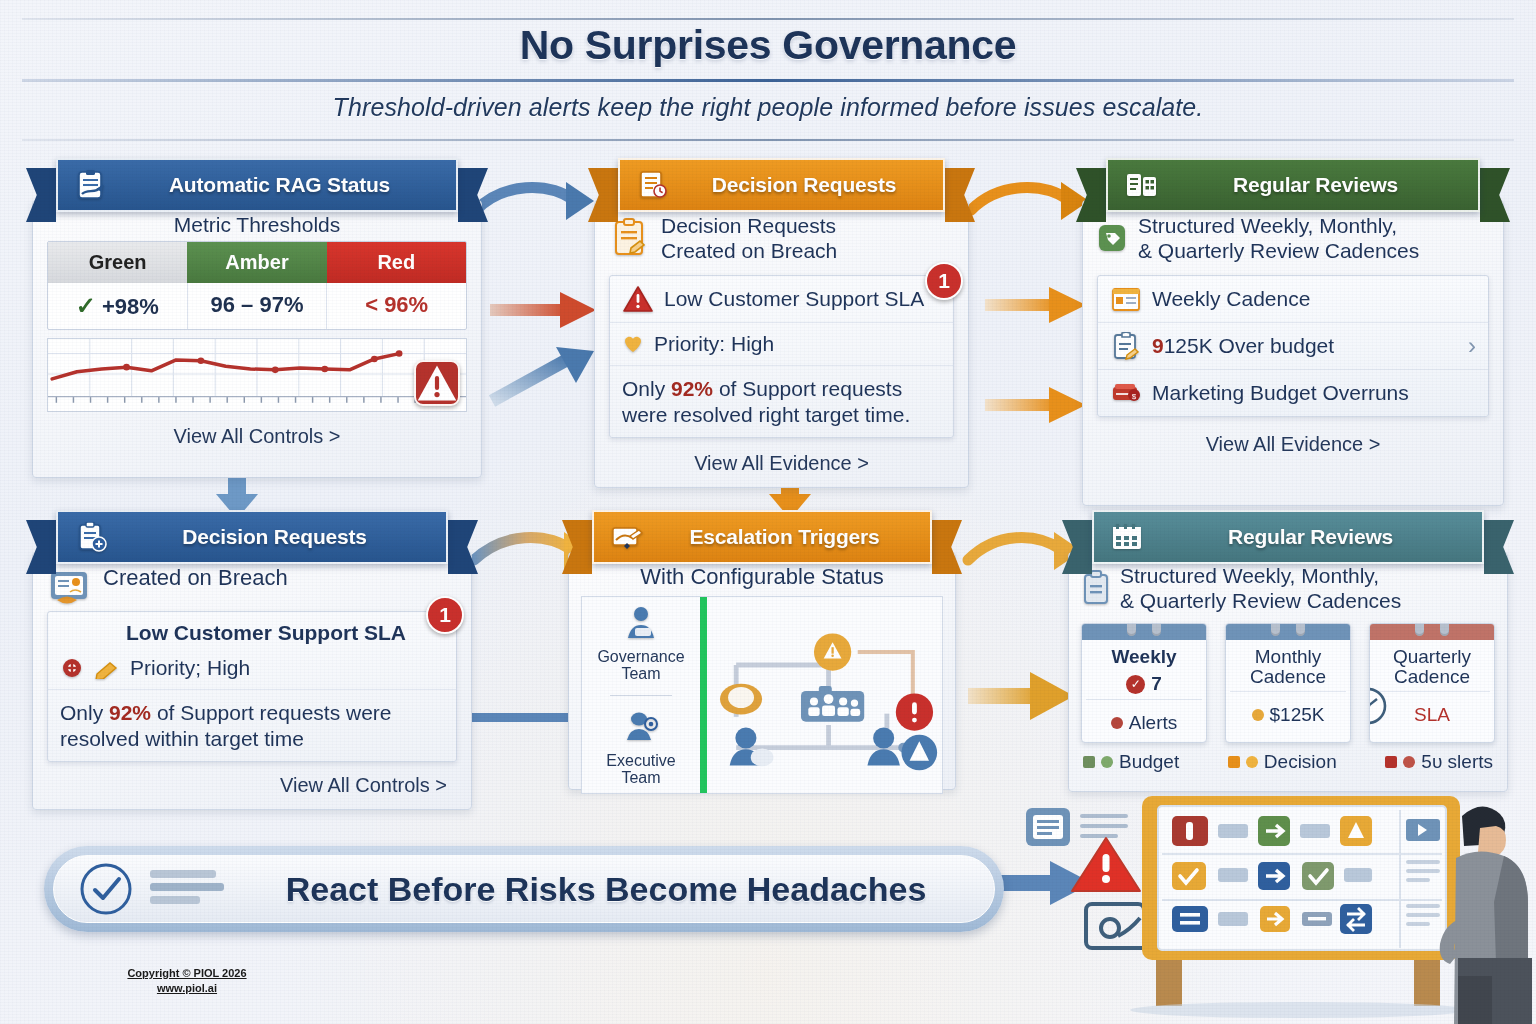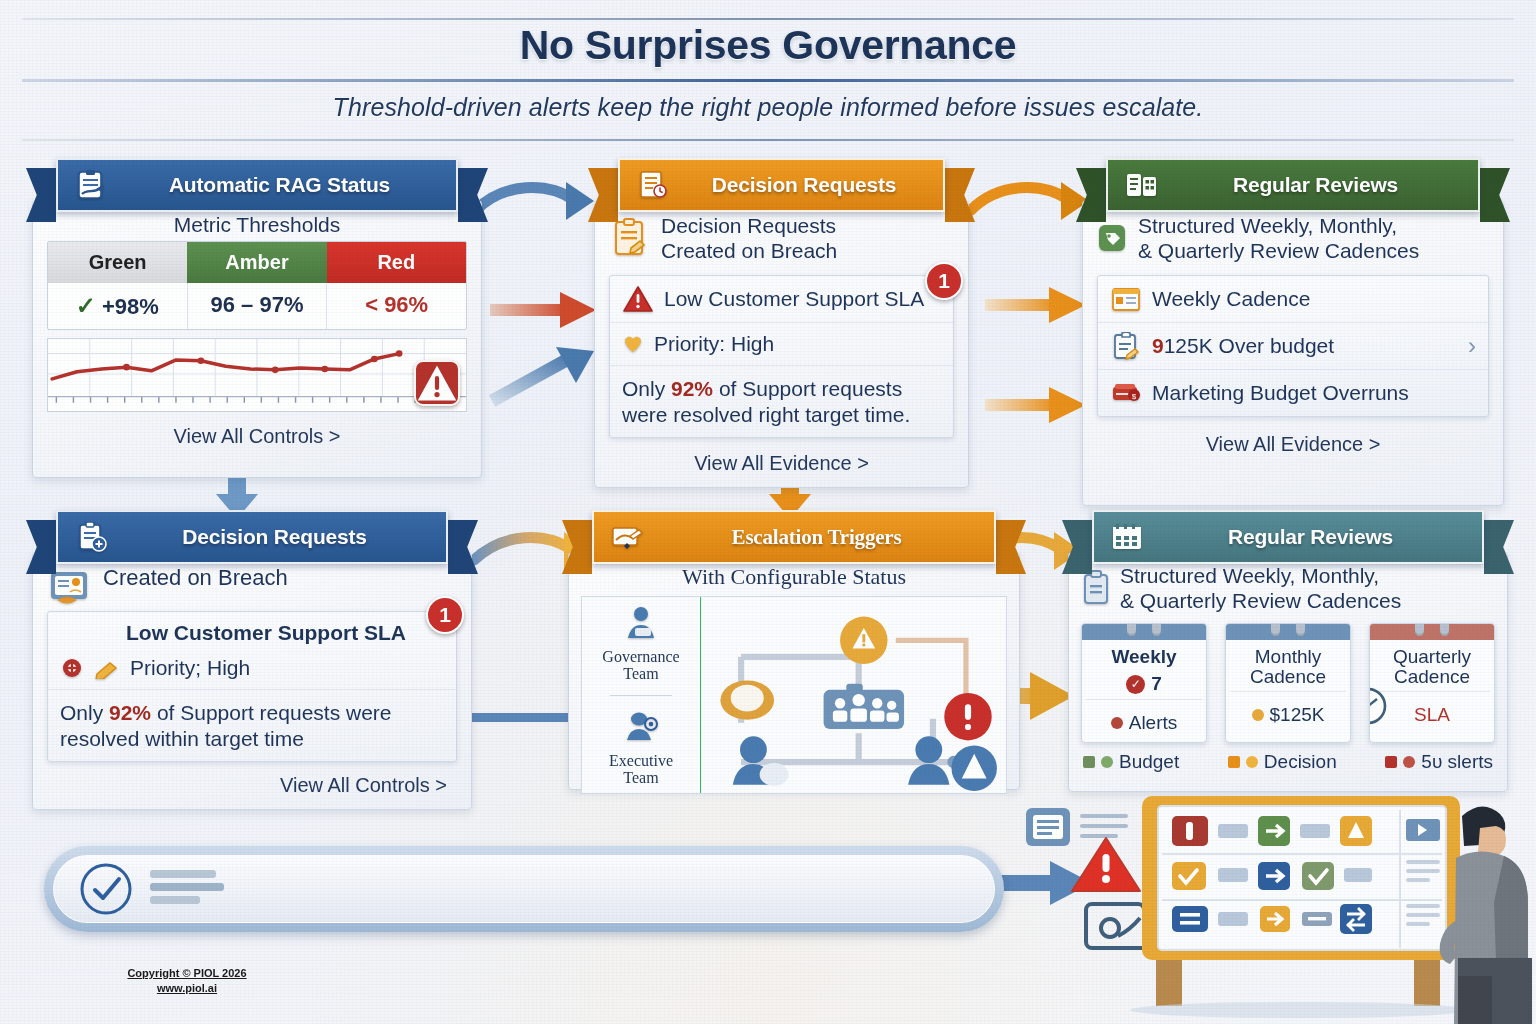--- a/index.html
+++ b/index.html
@@ -91,21 +91,21 @@
   .crow + .crow{border-top:1px solid #e2e7f0;}
   .badge1{
     position:absolute;width:34px;height:34px;border-radius:50%;background:#c9302c;color:#fff;
     font-size:21px;font-weight:bold;display:flex;align-items:center;justify-content:center;
     box-shadow:0 2px 4px rgba(0,0,0,.3);border:2px solid #fff;
   }
   .hl-red{color:#a32b22;font-weight:bold;}
 
   
   .esc-wrap{display:flex;margin:6px 12px 0;border:1px solid #d3dbe8;background:#fbfcfe;height:196px;}
-  .esc-left{width:118px;flex:none;border-right:1px solid #22c55e;display:flex;flex-direction:column;align-items:center;justify-content:center;gap:4px;}
+  .esc-left{width:118px;flex:none;border-right:7px solid #22c55e;display:flex;flex-direction:column;align-items:center;justify-content:center;gap:4px;}
   .esc-left .lbl{font-size:16px;text-align:center;color:#25395c;line-height:1.08;}
   .esc-sep{width:62px;height:1px;background:#cfd7e4;margin:8px 0;}
   .esc-right{flex:1;position:relative;}
   .esc-right svg{width:100%;height:100%;display:block;}
 
   
   .cads{display:flex;gap:18px;margin:10px 12px 0;}
   .cad{flex:1;border-radius:4px;overflow:hidden;box-shadow:0 2px 5px rgba(40,60,95,.16);background:#fcfdff;border:1px solid #cfd8e6;position:relative;}
   .cad .top{height:16px;}
   .cad .rings{position:absolute;top:-5px;left:0;right:0;display:flex;justify-content:center;gap:16px;}
@@ -545,21 +545,21 @@
         </div>
         <div class="crow" style="display:block;line-height:1.24;padding-top:10px;">
           <span>Only </span><span class="hl-red">92%</span><span> of Support requests were</span>
           <div>resolved within target time</div>
         </div>
       </div>
       <div class="muted-link" style="margin-top:12px;text-align:right;padding-right:24px;">View All Controls &gt;</div>
     </div>
   </div>
 
-  <div class="panel" style="left:568px;top:510px;width:452px;height:280px;font-family:Liberation Serif, serif;">
+  <div class="panel" style="left:568px;top:510px;width:388px;height:280px;">
     <div class="tail l" style="background:#c9760f;"></div>
     <div class="tail r" style="background:#c9760f;"></div>
     <div class="ribbon" style="background:linear-gradient(180deg,#ef9b22,#dd8312);">
       <span class="ico">
         <svg viewBox="0 0 34 30">
             <rect x="3" y="6" width="24" height="17" rx="2" fill="#fff" stroke="#c9760f" stroke-width="1.4"></rect>
             <path d="M6 18 q8 -8 16 -2" stroke="#c9760f" stroke-width="2" fill="none"></path>
             <path d="M20 14 l9 -6 3 3 -9 6 Z" fill="#fff" stroke="#c9760f" stroke-width="1.4"></path>
             <path d="M14 24 l3 -3 3 3 -3 3 Z" fill="#1f3459"></path>
           </svg>
@@ -772,20 +772,21 @@
             <path d="M17 29 l8 8 16 -19" stroke="#2f5f9e" stroke-width="4" fill="none" stroke-linecap="round" stroke-linejoin="round"></path>
           </svg>
       </span>
       <span style="width:80px;flex:none;">
         <svg viewBox="0 0 80 46">
             <rect x="2" y="6" width="66" height="8" rx="3" fill="#b9c6d6"></rect>
             <rect x="2" y="19" width="74" height="8" rx="3" fill="#9fb3c9"></rect>
             <rect x="2" y="32" width="50" height="8" rx="3" fill="#b9c6d6"></rect>
           </svg>
       </span>
+      <span class="ctatext">React Before Risks Become Headaches</span>
     </div>
   </div>
 
   <div style="position:absolute;left:1010px;top:786px;width:526px;height:238px;">
     <svg viewBox="0 0 526 238" style="display:block;width:100%;height:100%;">
       <g>
         <rect x="16" y="22" width="44" height="38" rx="6" fill="#6f93b8"></rect>
         <rect x="23" y="29" width="30" height="24" rx="3" fill="#fff"></rect>
         <rect x="27" y="34" width="22" height="3" fill="#6f93b8"></rect>
           <rect x="27" y="40" width="22" height="3" fill="#6f93b8"></rect>

